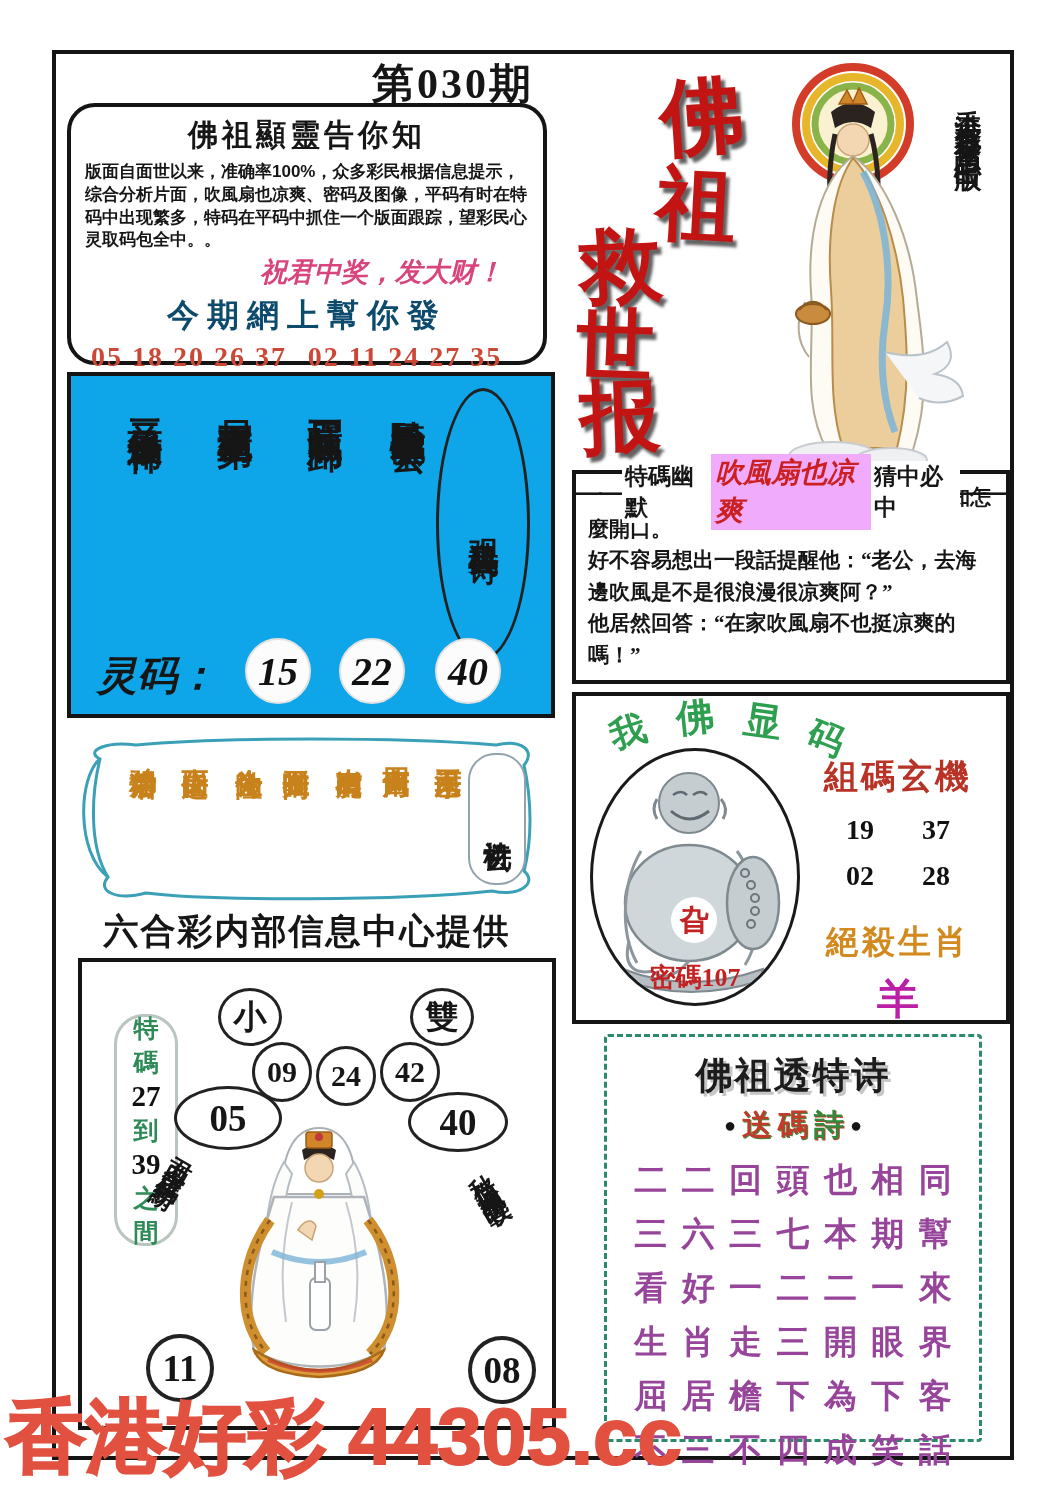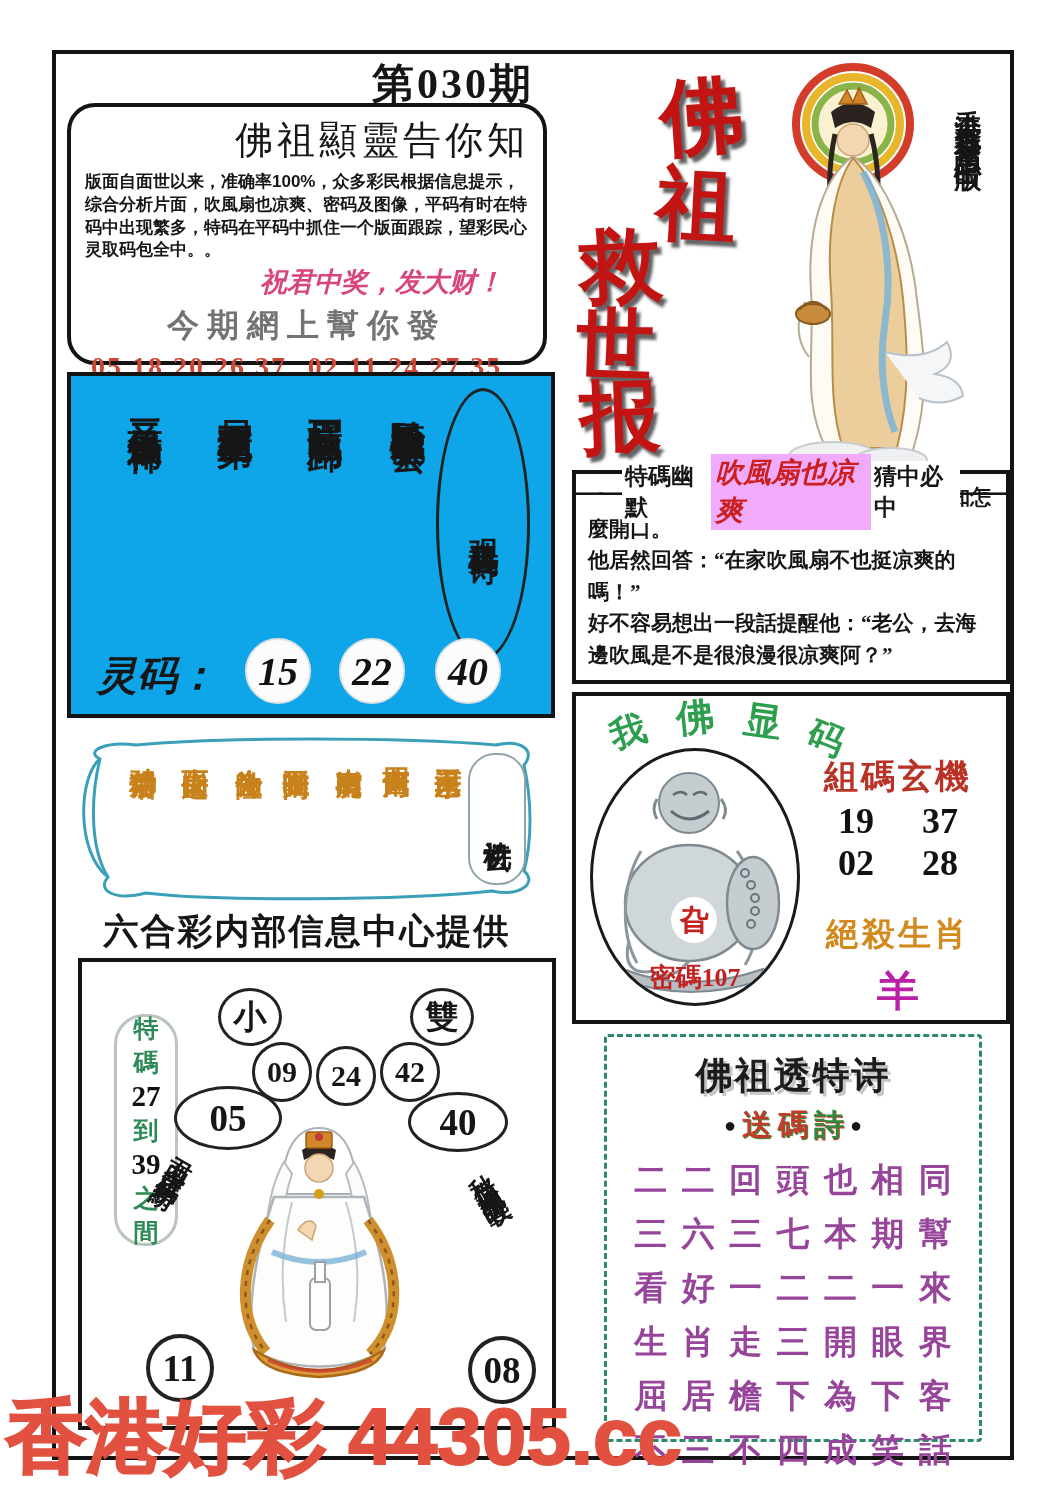--- a/index.html
+++ b/index.html
@@ -16,25 +16,25 @@
 
   
   .mast-char{position:absolute;color:#c31414;font-weight:900;
              text-shadow:4px 5px 3px rgba(45,45,45,.75);}
   .publisher{position:absolute;left:950px;top:88px;height:385px;font-size:27px;font-weight:600;
              letter-spacing:5px;}
 
   
   .notice{position:absolute;left:67px;top:103px;width:480px;height:262px;border:4px solid #141414;
           border-radius:28px;box-sizing:border-box;padding:8px 14px;background:#fff;}
-  .notice-title{text-align:right;font-size:38px;font-weight:400;letter-spacing:4px;}
+  .notice-title{text-align:center;font-size:30px;font-weight:700;letter-spacing:4px;}
   .notice-body{margin-top:5px;font-size:17px;font-weight:700;line-height:1.34;}
   .notice-wish{margin-top:2px;text-align:right;padding-right:26px;font-size:27px;font-weight:800;
                font-style:italic;color:#d8447c;}
-  .notice-promo{margin-top:4px;text-align:center;font-size:32px;font-weight:800;letter-spacing:8px;color:#737373;}
+  .notice-promo{margin-top:4px;text-align:center;font-size:32px;font-weight:800;letter-spacing:8px;color:#0c4a6e;}
   .num-row{display:flex;justify-content:space-between;padding:0 6px;margin-top:3px;
            color:#cc4836;font-size:28px;font-weight:800;letter-spacing:2px;}
 
   
   .lingma{position:absolute;left:67px;top:372px;width:480px;height:338px;border:4px solid #141414;background:#0ea5e9;}
   .lingma-col{position:absolute;top:16px;height:258px;font-size:35px;font-weight:700;letter-spacing:3px;}
   .lingma-oval{position:absolute;left:365px;top:12px;width:88px;height:266px;border:3px solid #222;
                border-radius:50%;}
   .lingma-oval span{font-size:30px;font-weight:700;letter-spacing:4px;}
   .lingma-result{position:absolute;left:26px;top:272px;font-size:40px;font-weight:800;font-style:italic;}
@@ -86,21 +86,21 @@
   .bud{position:absolute;left:572px;top:692px;width:430px;height:324px;border:4px solid #141414;background:#fff;}
   .bud-cal{position:absolute;color:#2e9e4f;font-weight:800;}
   .bud-oval{position:absolute;left:14px;top:52px;width:204px;height:252px;border:3px solid #1a1a1a;
             border-radius:50%;overflow:hidden;background:#fff;}
   .bud-code{position:absolute;left:0;bottom:8px;width:100%;text-align:center;color:#c32222;
             font-size:26px;font-weight:800;}
   .belly{position:absolute;left:78px;top:146px;width:46px;height:46px;border-radius:50%;background:#fff;
          color:#c32222;font-size:30px;font-weight:800;}
   .bud-right{position:absolute;left:222px;top:58px;width:200px;text-align:center;}
   .group-title{font-size:34px;font-weight:800;color:#b93226;letter-spacing:3px;}
-  .group-row{display:flex;justify-content:center;gap:48px;font-size:36px;font-weight:700;color:#111;}
+  .group-row{display:flex;justify-content:center;gap:48px;margin-top:14px;font-size:28px;font-weight:700;color:#111;}
   .kill-title{margin-top:28px;font-size:33px;font-weight:800;color:#d28a1e;letter-spacing:3px;}
   .zodiac{margin-top:6px;font-size:42px;font-weight:800;color:#bb1fa5;}
 
   
   .toute{position:absolute;left:604px;top:1034px;width:372px;height:402px;border:3px dashed #2a8a6a;
          border-radius:4px;background:#fff;}
   .toute-title{margin-top:14px;text-align:center;font-size:37px;font-weight:800;letter-spacing:2px;
                color:#1c1c1c;text-shadow:3px 3px 0 #c6c6c6;}
   .toute-sub{margin-top:4px;display:flex;justify-content:center;align-items:center;gap:6px;}
   .toute-sub .dot{font-size:20px;}
@@ -253,22 +253,22 @@
   <div class="joke">
     <div class="joke-head">
       <span class="dash">——</span>
       <span class="h-black serif">特碼幽默</span>
       <span class="h-red serif">吹風扇也凉爽</span>
       <span class="h-black serif">猜中必中</span>
       <span class="dash">——</span>
     </div>
     <div class="joke-body serif">
       <p class="indent">今年一直想和男朋友去旅游，但不知怎麼開口。</p>
+      <p>好不容易想出一段話提醒他：“老公，去海邊吹風是不是很浪漫很凉爽阿？”</p>
       <p>他居然回答：“在家吹風扇不也挺凉爽的嗎！”</p>
-      <p>好不容易想出一段話提醒他：“老公，去海邊吹風是不是很浪漫很凉爽阿？”</p>
     </div>
   </div>
 
   <div class="bud">
     <span class="bud-cal serif" style="left:34px;top:12px;font-size:36px;transform:rotate(-18deg);">我</span>
     <span class="bud-cal serif" style="left:100px;top:-4px;font-size:38px;transform:rotate(-6deg);">佛</span>
     <span class="bud-cal serif" style="left:168px;top:0px;font-size:38px;transform:rotate(8deg);">显</span>
     <span class="bud-cal serif" style="left:232px;top:18px;font-size:36px;transform:rotate(22deg);">码</span>
 
     <div class="bud-oval">

